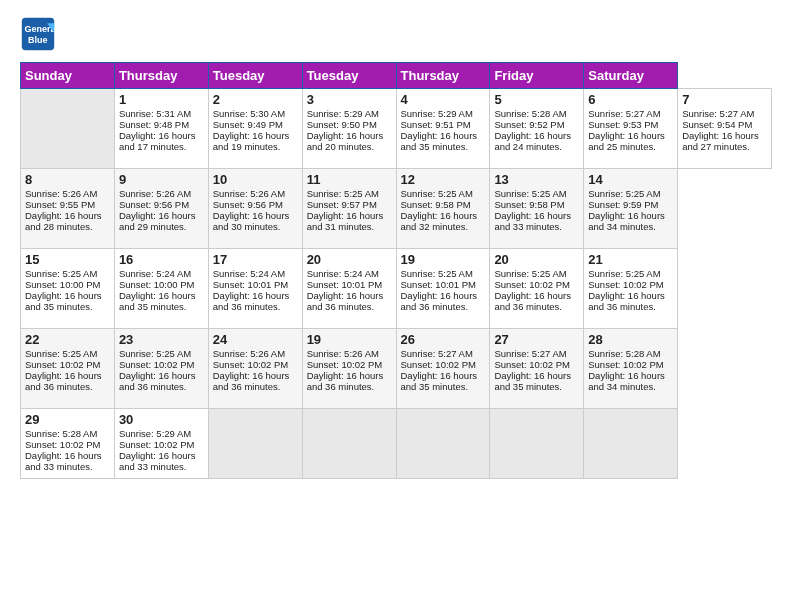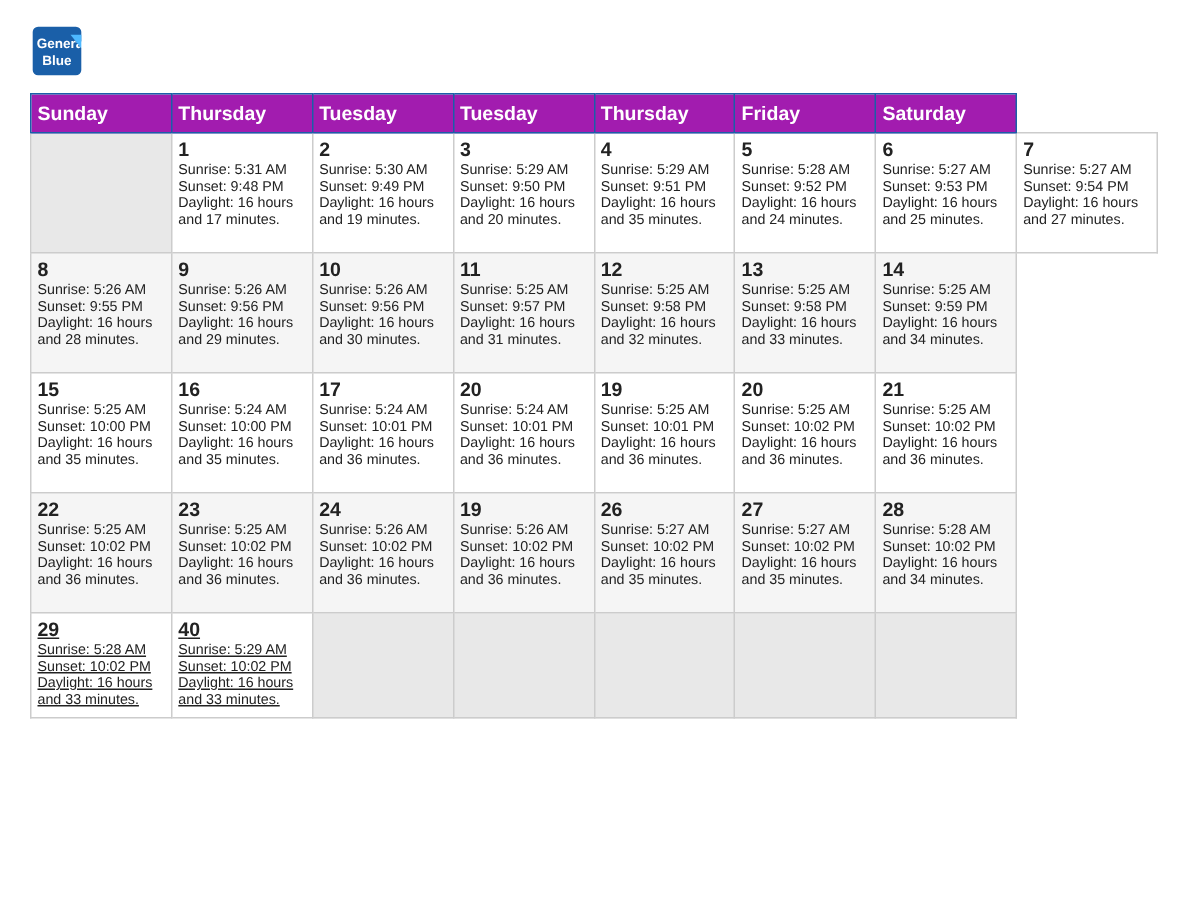--- a/index.html
+++ b/index.html
@@ -82,21 +82,20 @@
       font-size: 13px;
       font-weight: bold;
       display: block;
       margin-bottom: 1px;
     }
     .empty-cell {
       background: #e8e8e8 !important;
     }
     .last-row td {
       height: 70px;
-      text-decoration: underline;
     }
   </style>
 </head>
 <body>
 
 <div class="page">
   <div class="header">
     <div class="logo">
       <svg class="logo-icon" viewBox="0 0 40 40">
         <rect x="2" y="2" width="36" height="36" rx="4" fill="#1a5fa8"></rect>
@@ -308,21 +307,21 @@
           </td>
         </tr>
         <tr class="last-row">
           <td>
             <span class="day-num">29</span>
             <div>Sunrise: 5:28 AM</div>
             <div>Sunset: 10:02 PM</div>
             <div>Daylight: 16 hours and 33 minutes.</div>
           </td>
           <td>
-            <span class="day-num">40</span>
+            <span class="day-num">30</span>
             <div>Sunrise: 5:29 AM</div>
             <div>Sunset: 10:02 PM</div>
             <div>Daylight: 16 hours and 33 minutes.</div>
           </td>
           <td class="empty-cell"></td>
           <td class="empty-cell"></td>
           <td class="empty-cell"></td>
           <td class="empty-cell"></td>
           <td class="empty-cell"></td>
         </tr>

